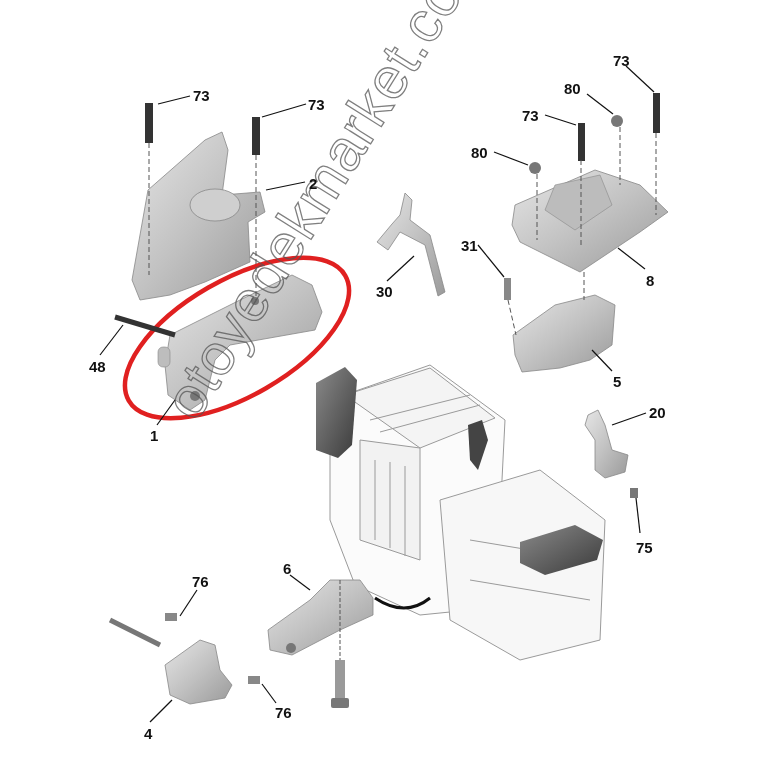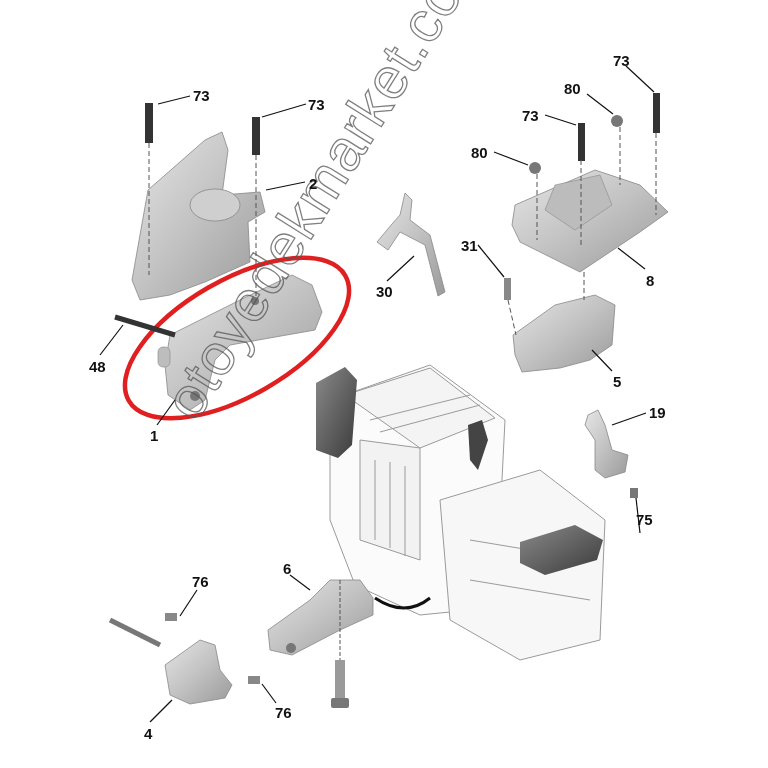--- a/index.html
+++ b/index.html
@@ -135,19 +135,19 @@
 <span class="callout" style="left:89px;top:359px">48</span>
 <span class="callout" style="left:150px;top:428px">1</span>
 <span class="callout" style="left:613px;top:53px">73</span>
 <span class="callout" style="left:564px;top:81px">80</span>
 <span class="callout" style="left:522px;top:108px">73</span>
 <span class="callout" style="left:471px;top:145px">80</span>
 <span class="callout" style="left:461px;top:238px">31</span>
 <span class="callout" style="left:376px;top:284px">30</span>
 <span class="callout" style="left:646px;top:273px">8</span>
 <span class="callout" style="left:613px;top:374px">5</span>
-<span class="callout" style="left:649px;top:405px">19</span>
-<span class="callout" style="left:636px;top:512px">75</span>
+<span class="callout" style="left:649px;top:405px">20</span>
+<span class="callout" style="left:636px;top:540px">75</span>
 <span class="callout" style="left:192px;top:574px">76</span>
 <span class="callout" style="left:283px;top:561px">6</span>
 <span class="callout" style="left:275px;top:705px">76</span>
 <span class="callout" style="left:144px;top:726px">4</span>
 </div>
 
 </body></html>

